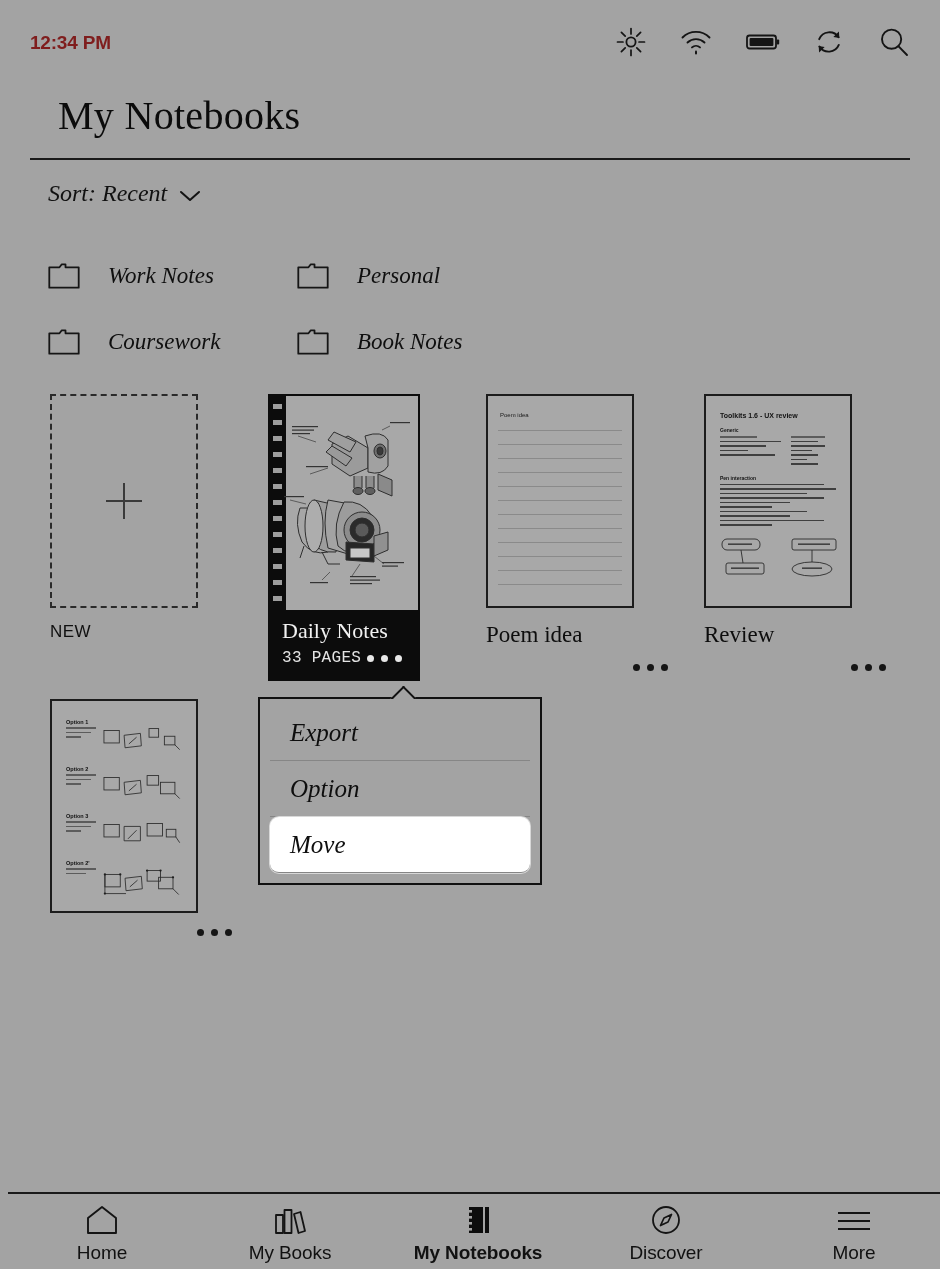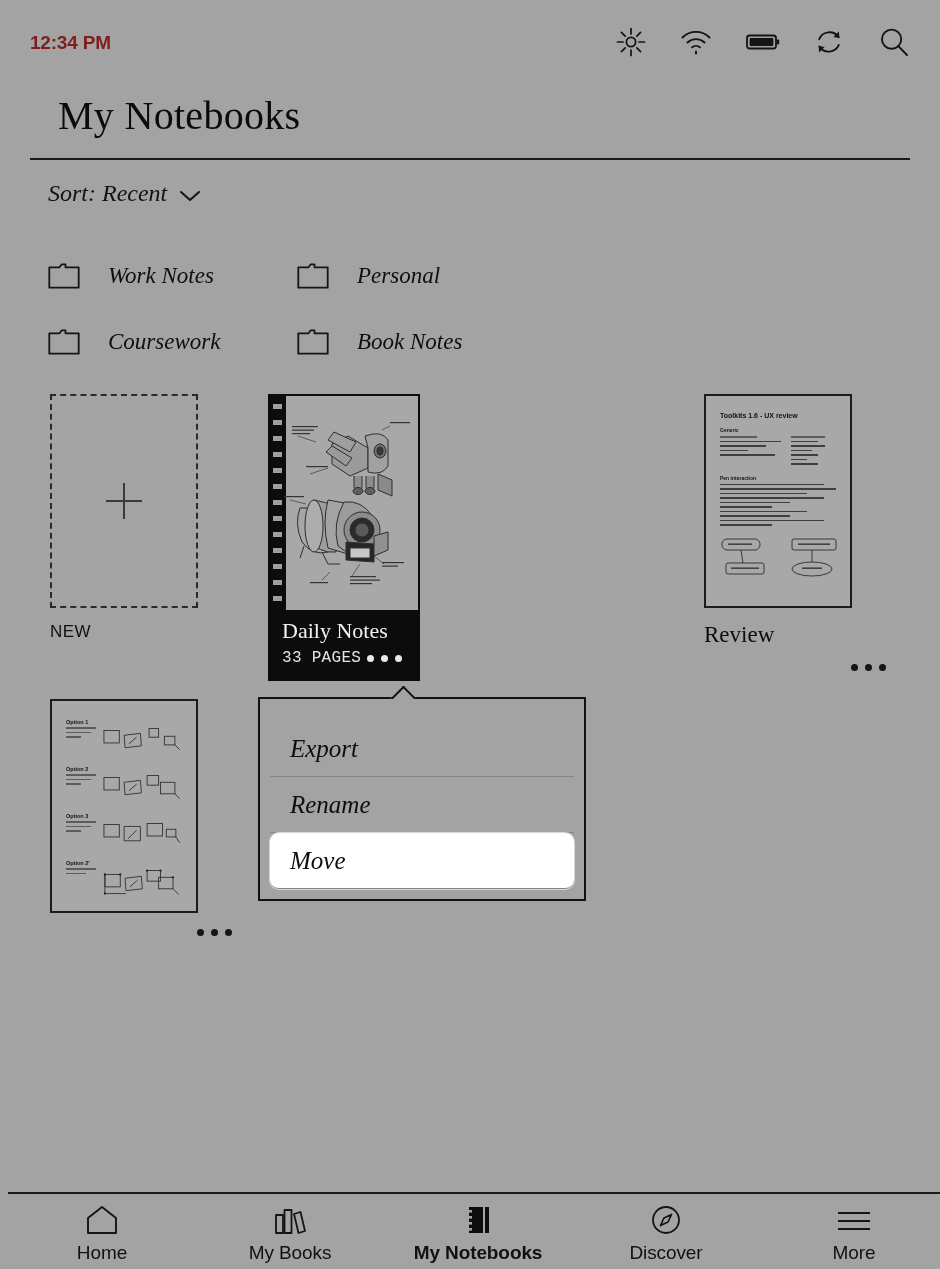--- a/index.html
+++ b/index.html
@@ -319,26 +319,26 @@
     font-weight: 700;
     color: #111;
     margin-bottom: 2px;
   }
 
   
   .menu {
     position: absolute;
     left: 258px;
     top: 697px;
-    width: 328px;
+    width: 284px;
     background: #a3a3a3;
     border: 2px solid #111111;
     box-sizing: border-box;
     z-index: 40;
-    padding: 22px 0 10px 0;
+    padding: 6px 0 10px 0;
   }
   .menu-caret {
     position: absolute;
     top: -13px;
     left: 130px;
     width: 26px;
     height: 13px;
     overflow: hidden;
   }
   .menu-caret::before {
@@ -606,20 +606,49 @@
           <span class="sel-pages">33 PAGES</span>
           <span class="dots light">
             <i></i>
               <i></i>
               <i></i>
           </span>
         </div>
       </div>
     </div>
 
+    <div class="cell cell-2">
+      <div class="thumb">
+        <div class="lined-note">
+          <div class="ln-title">Poem idea</div>
+          <div class="ln-lines">
+            <i></i>
+              <i></i>
+              <i></i>
+              <i></i>
+              <i></i>
+              <i></i>
+              <i></i>
+              <i></i>
+              <i></i>
+              <i></i>
+              <i></i>
+              <i></i>
+          </div>
+        </div>
+      </div>
+      <div class="nb-title">Poem idea</div>
+      <div class="dots-row">
+        <span class="dots">
+            <i></i>
+            <i></i>
+            <i></i>
+          </span>
+      </div>
+    </div>
 
     <div class="cell cell-3">
       <div class="thumb">
         <div class="doc-note">
           <div class="doc-h1">Toolkits 1.6 - UX review</div>
           <div class="doc-h2">Generic</div>
           <div class="doc-cols">
             <div class="doc-col-l">
               <span class="tl w60 light"></span>
                 <span class="tl w100"></span>
@@ -786,21 +815,21 @@
             <i></i>
           </span>
       </div>
     </div>
   </div>
 </div>
 
 <div class="menu">
   <span class="menu-caret"></span>
   <div class="menu-item">Export</div>
-  <div class="menu-item">Rename</div>
+  <div class="menu-item">Option</div>
   <div class="menu-item selected">Move</div>
 </div>
 
 <div class="bottom-nav">
 
   <div class="nav-item">
     <span class="nav-icon">
       <svg width="34" height="30" viewBox="0 0 34 30">
         <path d="M3 28 L3 13 L17 2 L31 13 L31 28 Z" fill="none" stroke="#141414" stroke-width="1.9" stroke-linejoin="round"></path>
       </svg>

